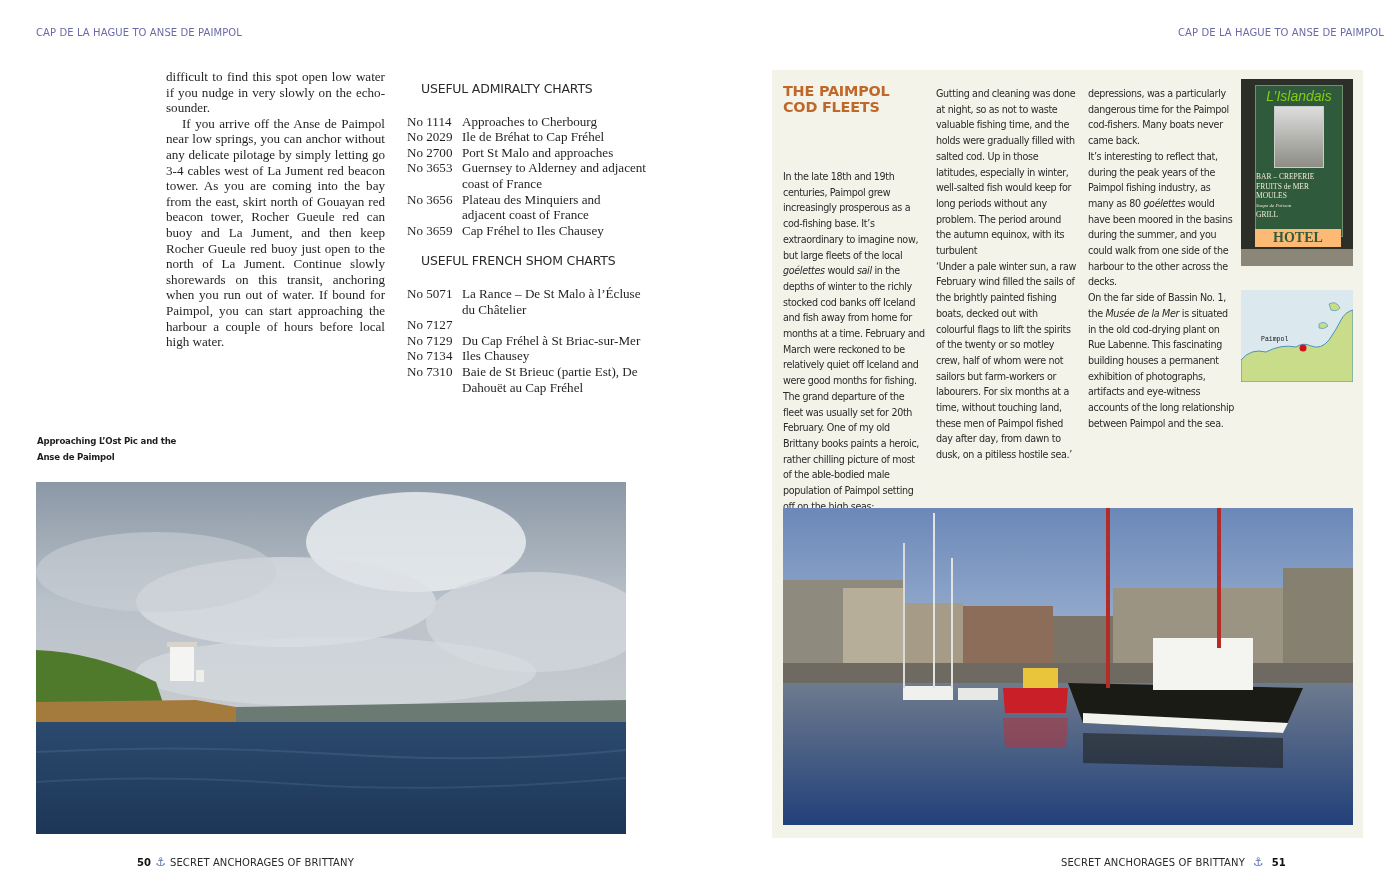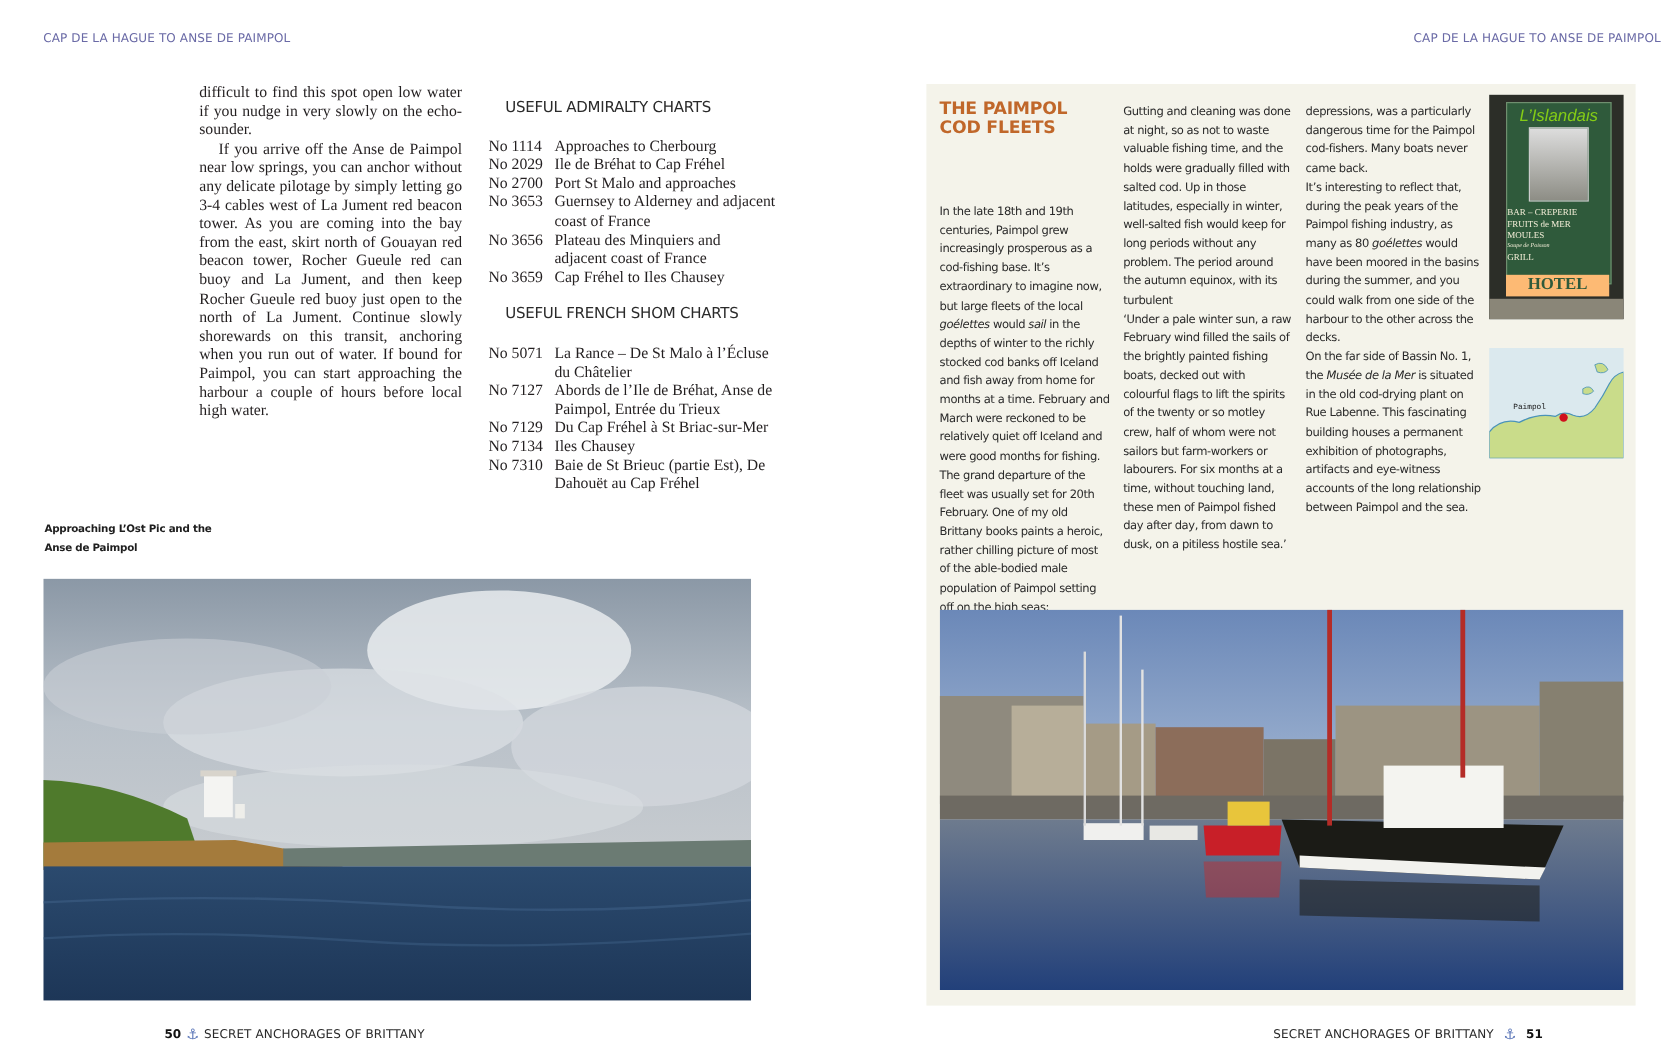--- a/index.html
+++ b/index.html
@@ -98,21 +98,20 @@
       </li>
   </ul>
   <h3 class="charts-heading" style="margin-top:15px;">USEFUL FRENCH SHOM CHARTS</h3>
   <ul class="chart-list" style="margin-top:17px;">
     <li class="chart-row">
         <span class="chart-no">No 5071</span>
         <span class="chart-desc">La Rance – De St Malo à l’Écluse du Châtelier</span>
       </li>
     <li class="chart-row">
         <span class="chart-no">No 7127</span>
-        <span class="chart-desc">Abords de l’Ile de Bréhat, Anse de Paimpol, Entrée du Trieux</span>
       </li>
     <li class="chart-row">
         <span class="chart-no">No 7129</span>
         <span class="chart-desc">Du Cap Fréhel à St Briac-sur-Mer</span>
       </li>
     <li class="chart-row">
         <span class="chart-no">No 7134</span>
         <span class="chart-desc">Iles Chausey</span>
       </li>
     <li class="chart-row">

